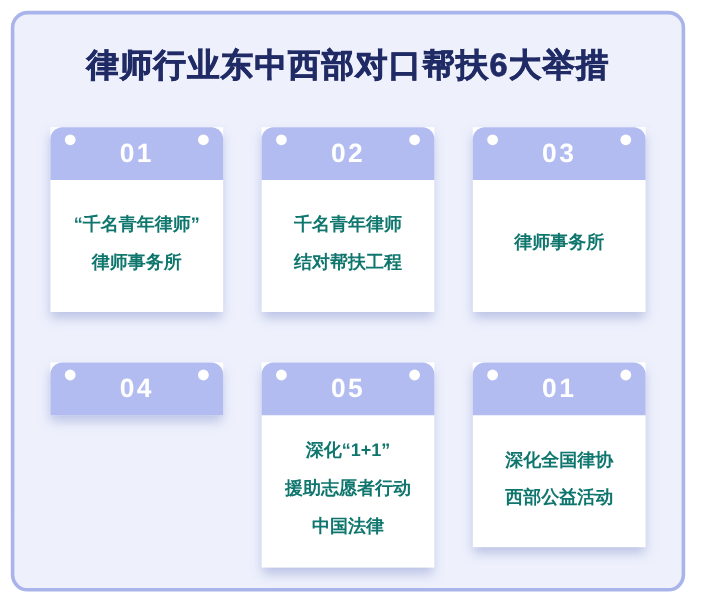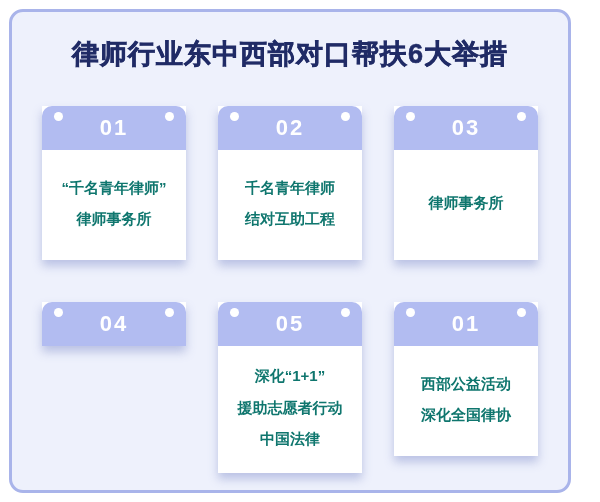--- a/index.html
+++ b/index.html
@@ -111,21 +111,21 @@
       </div>
 
       <div class="card">
         <div class="card-header">
           <span class="dot dot-left"></span>
           <span class="dot dot-right"></span>
           <span class="card-number">02</span>
         </div>
         <div class="card-body">
           <span class="card-line">千名青年律师</span>
-          <span class="card-line">结对互助工程</span>
+          <span class="card-line">结对帮扶工程</span>
         </div>
       </div>
 
       <div class="card">
         <div class="card-header">
           <span class="dot dot-left"></span>
           <span class="dot dot-right"></span>
           <span class="card-number">03</span>
         </div>
         <div class="card-body">
@@ -154,20 +154,20 @@
         </div>
       </div>
 
       <div class="card">
         <div class="card-header">
           <span class="dot dot-left"></span>
           <span class="dot dot-right"></span>
           <span class="card-number">01</span>
         </div>
         <div class="card-body">
+          <span class="card-line">深化全国律协</span>
           <span class="card-line">西部公益活动</span>
-          <span class="card-line">深化全国律协</span>
         </div>
       </div>
 
     </div>
   </div>
 </div>
 
 </body></html>

